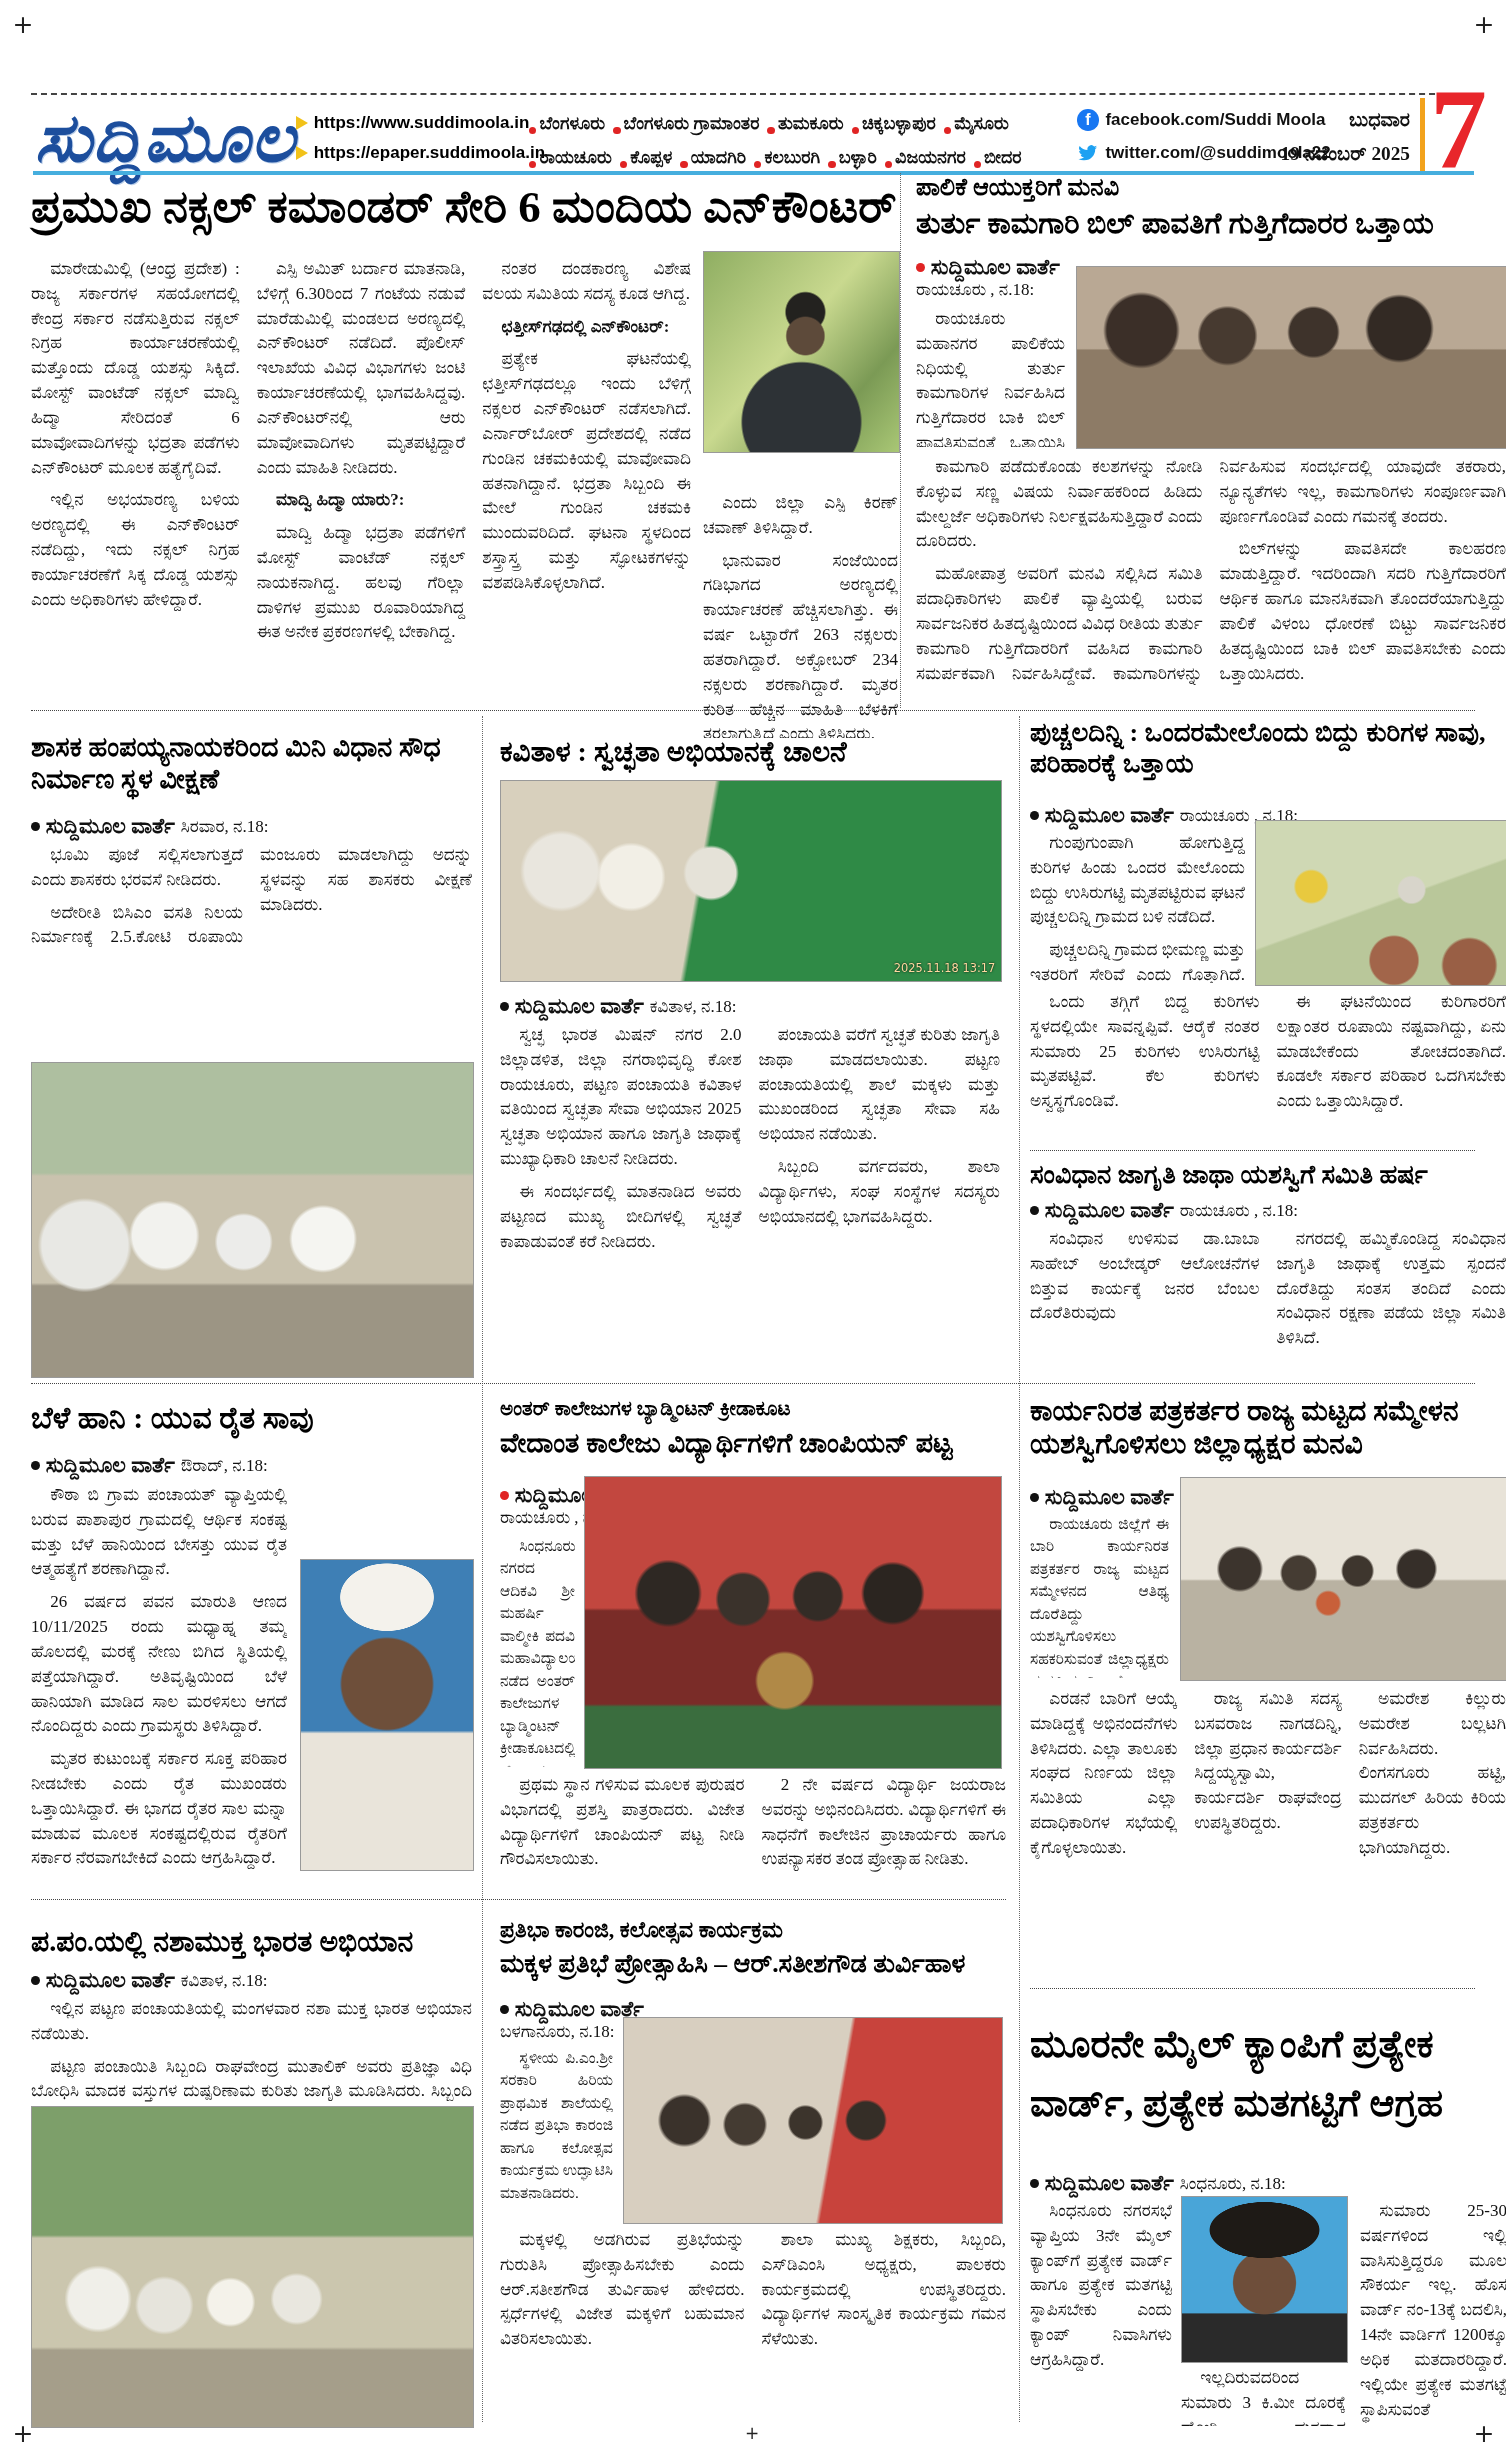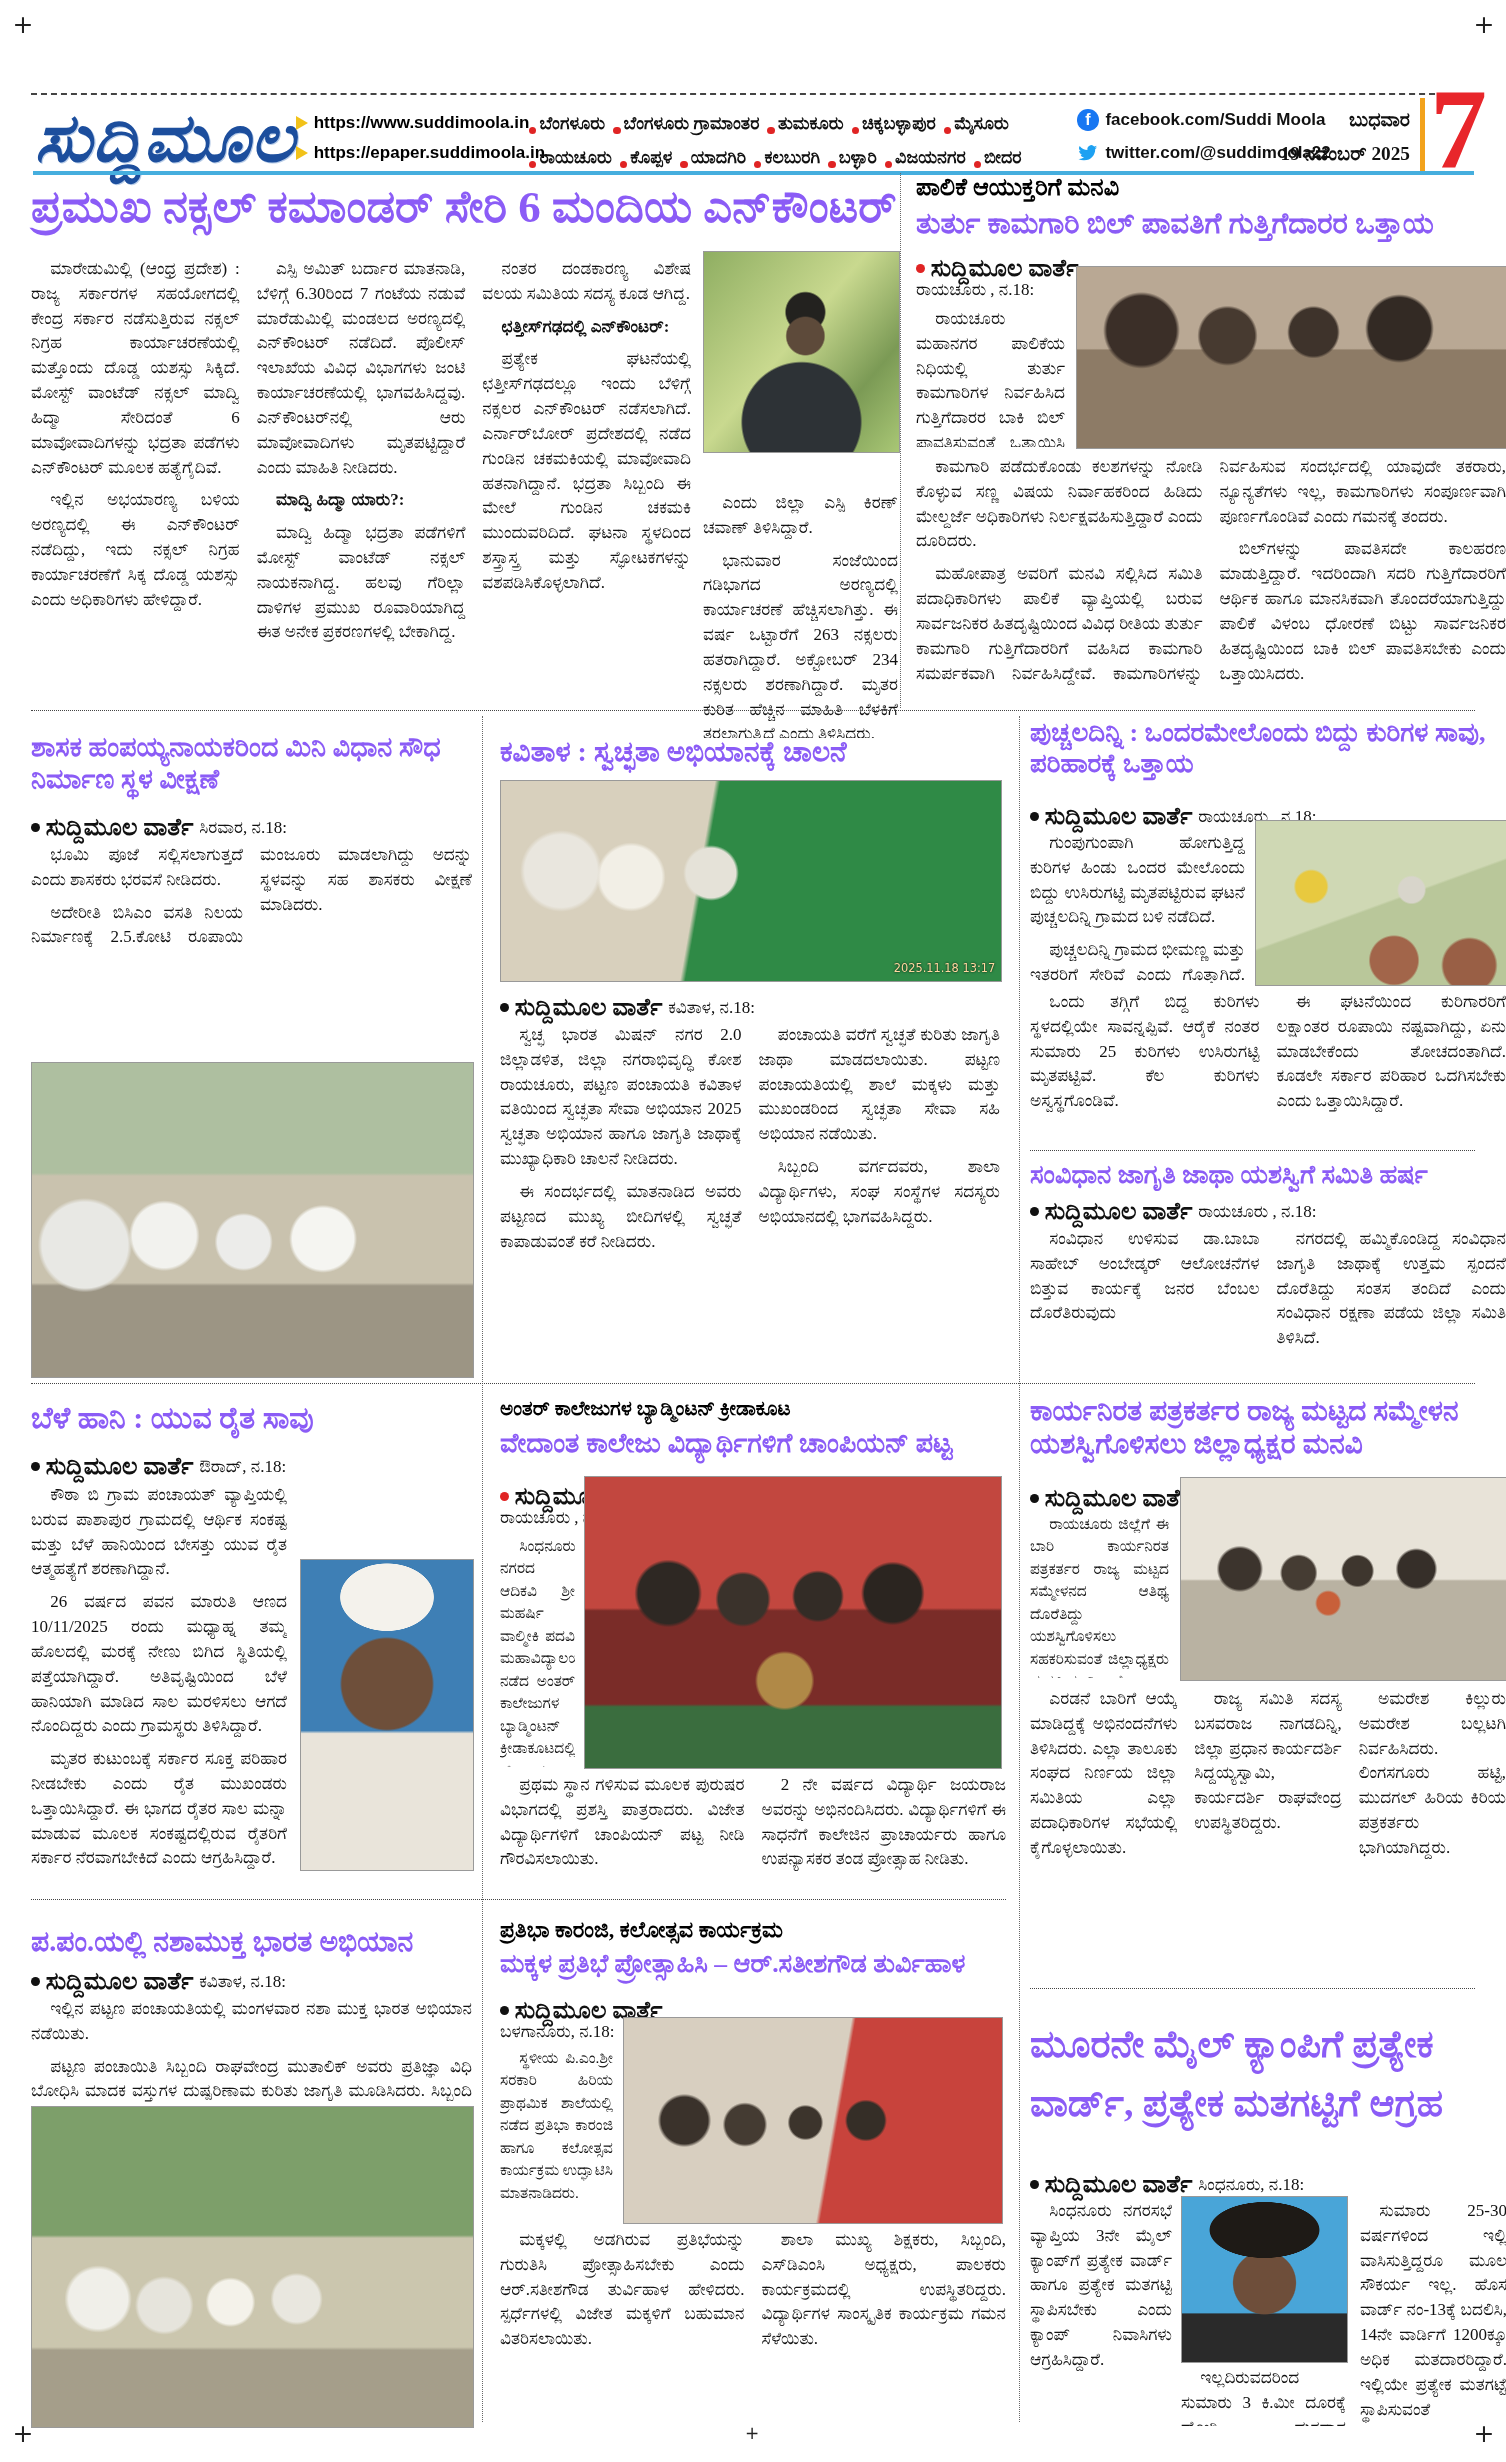--- a/index.html
+++ b/index.html
@@ -19,25 +19,25 @@
   .cities{font:bold 17.6px "Liberation Serif",serif;display:flex;gap:8px;flex-wrap:nowrap;white-space:nowrap;}
   .cities .li{display:inline-flex;align-items:flex-end;gap:3px;}
   .cities .dot{width:7.4px;height:7.4px;border-radius:50%;background:#e02424;display:inline-block;}
   .soc-row{display:flex;align-items:center;gap:6.8px;font:bold 17px "Liberation Sans",sans-serif;}
   .fb-ic{width:21.6px;height:21.6px;border-radius:50%;background:#1877f2;color:#fff;display:flex;align-items:center;justify-content:center;font:bold 16px "Liberation Sans",sans-serif;}
   .tw-ic{width:21.6px;height:17px;}
   .daydate{font:bold 19.3px "Liberation Serif",serif;text-align:right;}
   .pagenum{font:bold 114px "Liberation Serif",serif;color:#e8262b;line-height:1;}
   .orange-bar{position:absolute;width:5.1px;background:#f2a21c;}
   
-  .hl{font-weight:bold;color:#8b5cf6;line-height:1.18;margin:0;}
+  .hl{font-weight:bold;color:#000000;line-height:1.18;margin:0;}
   .kicker{font-weight:bold;color:#000;margin:0;}
   .byline{font-size:17px;display:flex;align-items:center;gap:5.7px;white-space:nowrap;}
   .byline .bdot{width:9px;height:9px;border-radius:50%;display:inline-block;flex:0 0 auto;}
-  .byline b{font-size:24px;}
+  .byline b{font-size:21px;}
   .cols{column-gap:17px;font-size:17px;line-height:1.46;text-align:justify;}
   .cols p{margin:0 0 8px 0;text-indent:19.3px;}
   .cols p.subhead{font-weight:bold;text-indent:19.3px;}
   .coltext{font-size:17px;line-height:1.46;text-align:justify;}
   .coltext p{margin:0 0 8px 0;text-indent:19.3px;}
   .c2{column-count:2;} .c3{column-count:3;}
   .photo{position:absolute;border:0.6px solid #999;overflow:hidden;}
   .photo .stamp{position:absolute;right:5.7px;bottom:5.7px;color:#ffd9a0;font:400 11.4px "DejaVu Sans",sans-serif;text-shadow:0 0 2.3px #000;}
 </style>
 </head>

